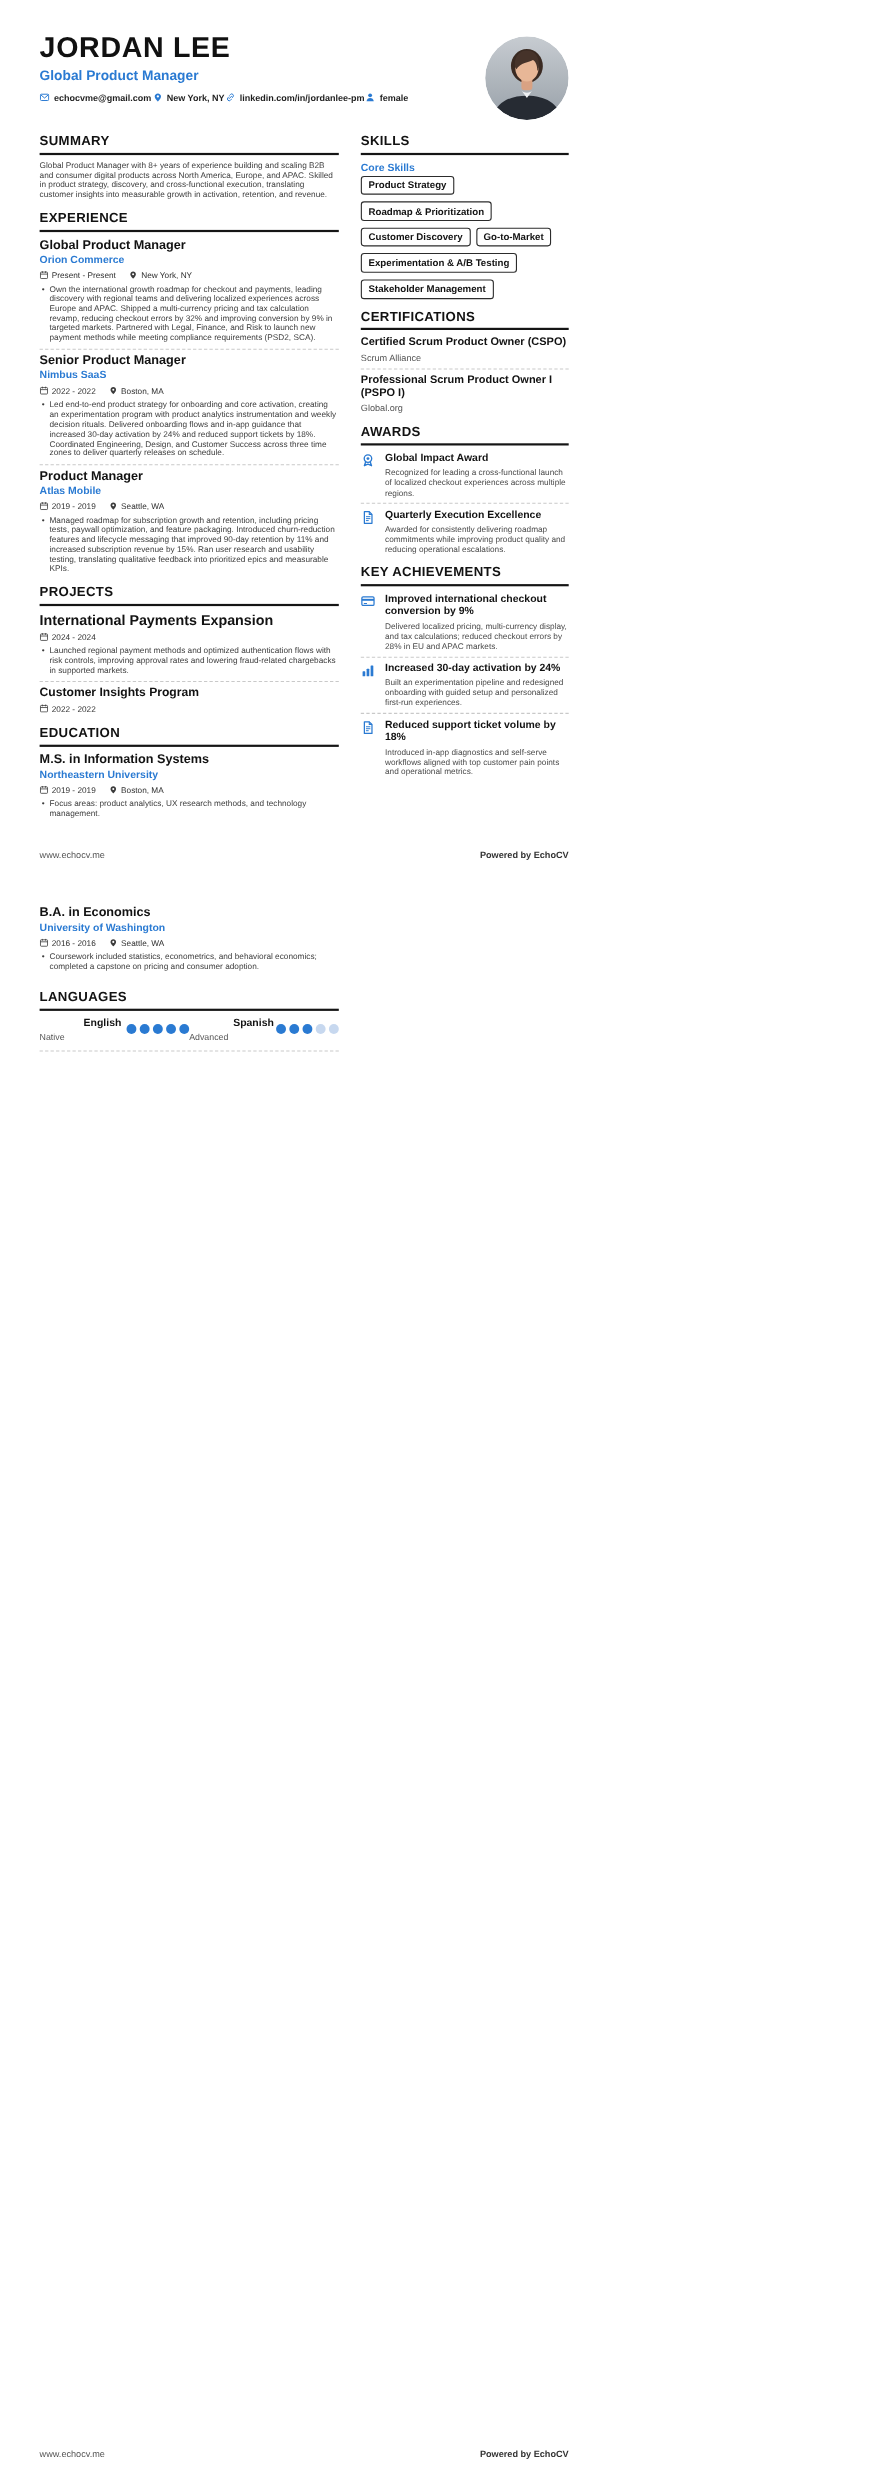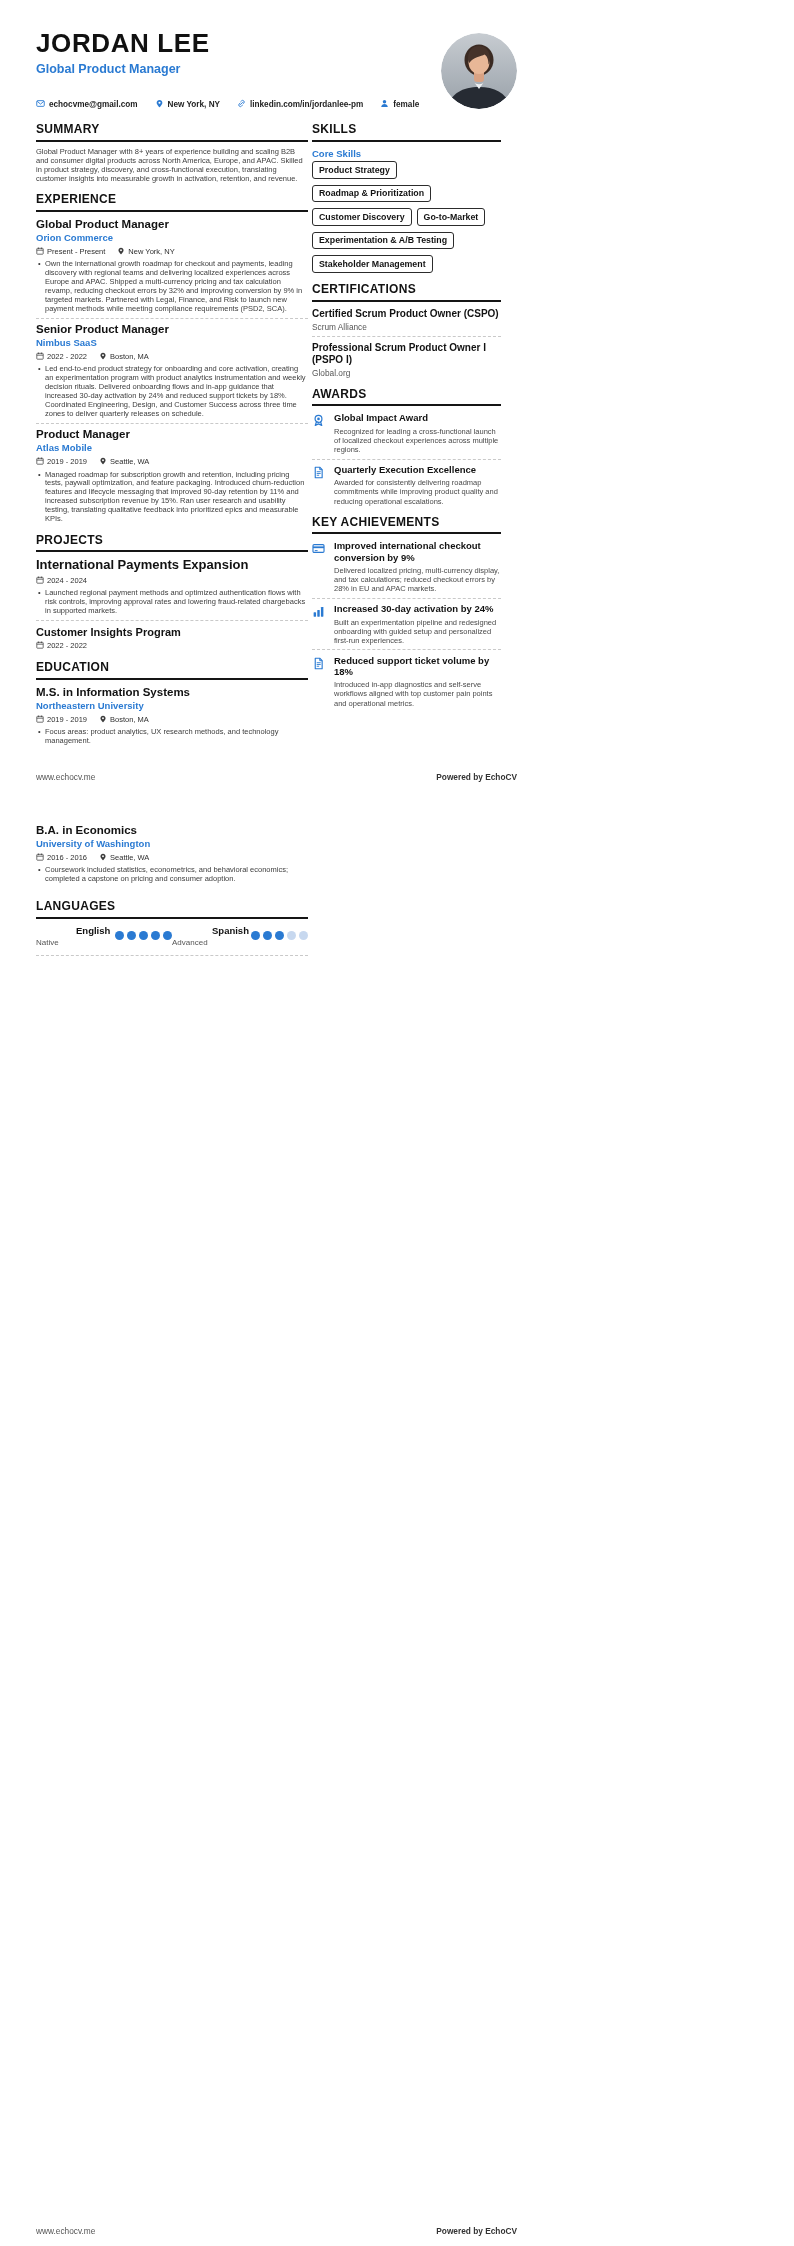--- a/index.html
+++ b/index.html
@@ -13,26 +13,26 @@
   .page { position: relative; width: 794px; overflow: hidden; background: #fff; }
   .page-1 { height: 792px; }
   .page-2 { height: 1454px; }
   .content { padding: 30px 0 0 36px; width: 517px; }
   .content-p2 { padding-top: 32px; }
 
   
   .header { display: flex; justify-content: space-between; align-items: flex-start; }
   .name { font-size: 26px; font-weight: 700; letter-spacing: 0.6px; color: #111; line-height: 1.05; }
   .job-title { font-size: 12.5px; font-weight: 700; color: var(--accent); margin-top: 5px; }
-  .contacts { display: flex; gap: 17px; margin-top: 23px; align-items: center; flex-wrap: wrap; }
+  .contacts { display: flex; gap: 1px; margin-top: 8px; align-items: center; flex-wrap: wrap; }
   .contact { display: flex; align-items: center; gap: 4px; font-size: 8.2px; font-weight: 700; color: #1e1e1e; white-space: nowrap; }
   .avatar { width: 76px; height: 76px; border-radius: 50%; overflow: hidden; flex: none; margin-top: 3px; }
 
   
-  .columns { display: flex; gap: 4px; margin-top: 13px; }
+  .columns { display: flex; gap: 20px; margin-top: 13px; }
   .col-left { width: 272px; flex: none; }
   .col-right { width: 189px; flex: none; }
 
   
   .section { margin-bottom: 10px; }
   .sec-h {
     font-size: 12px; font-weight: 700; color: #121212; letter-spacing: 0.3px;
     border-bottom: 2px solid #151515; padding-bottom: 3px; margin-bottom: 6px; line-height: 1.15;
   }
   .body-text { font-size: 7.5px; line-height: 1.18; color: #3d3d3d; }

